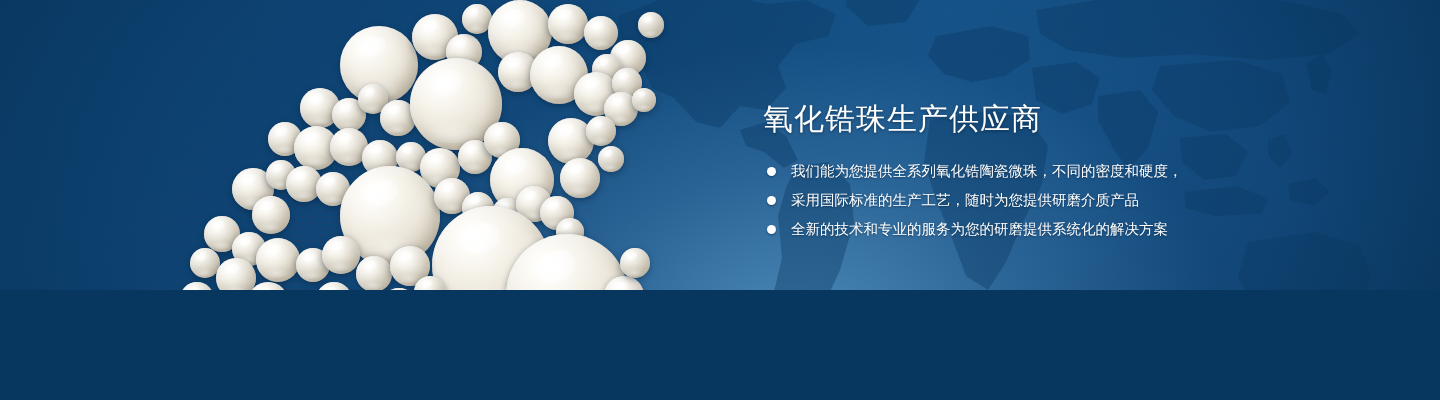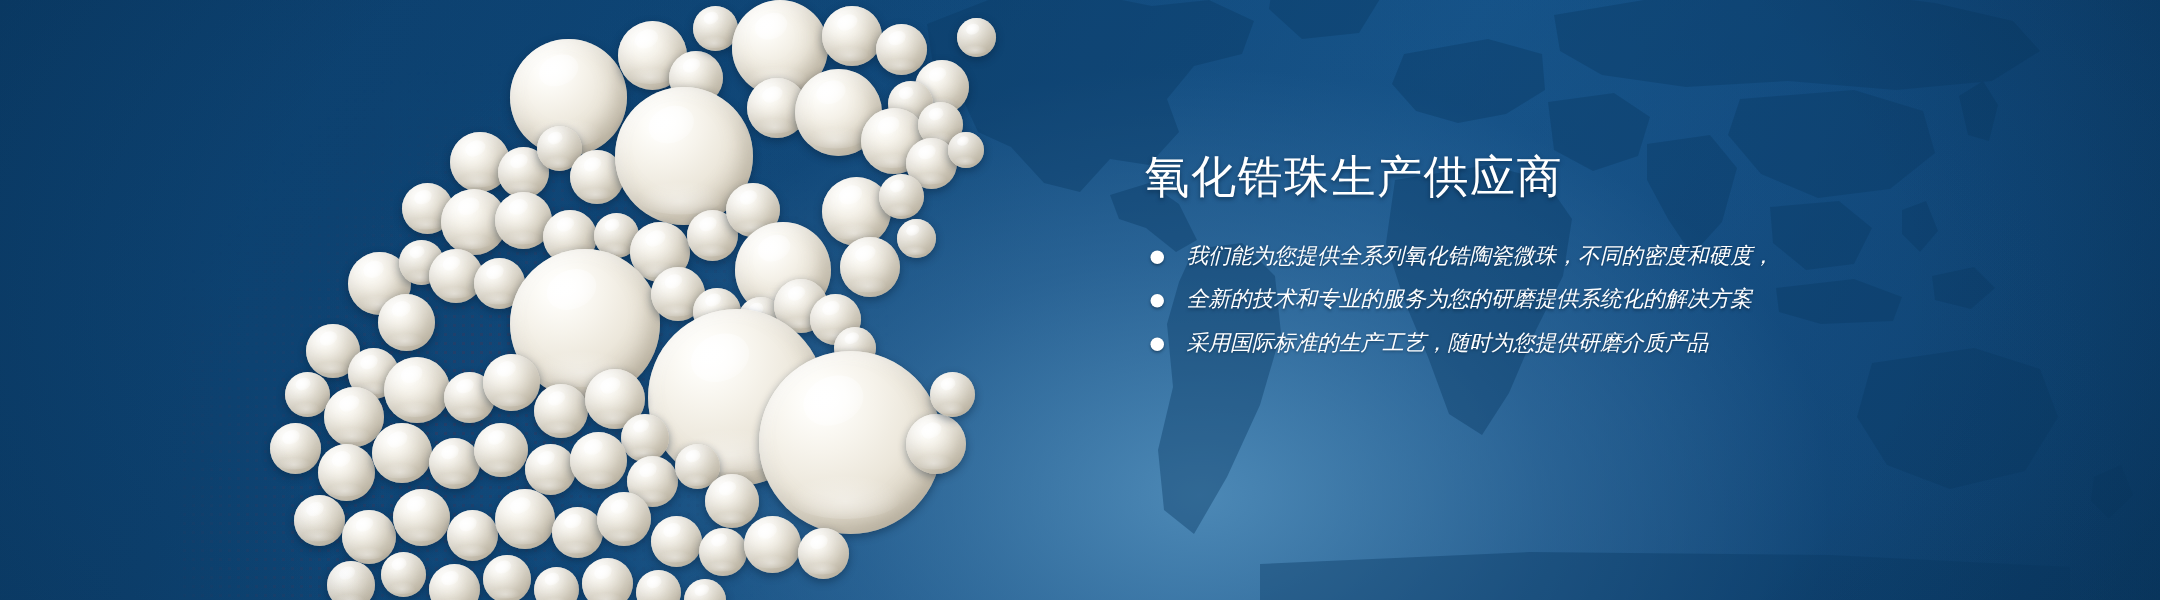--- a/index.html
+++ b/index.html
@@ -9,21 +9,21 @@
     background: #07365f;
   }
   body {
     font-family: "Liberation Sans", "DejaVu Sans", sans-serif;
   }
 
   
   .banner {
     position: relative;
     width: 1440px;
-    height: 400px;
+    height: 290px;
     overflow: hidden;
     background: #0a4272;
   }
 
   
   .bg-base {
     position: absolute;
     inset: 0;
     background:
       radial-gradient(ellipse 620px 420px at 800px 330px,
@@ -174,21 +174,21 @@
   .bullet-dot {
     position: absolute;
     left: 4px;
     top: 7px;
     width: 9px;
     height: 9px;
     border-radius: 50%;
     background: #ffffff;
     box-shadow: 0 1px 2px rgba(3,26,48,0.5);
   }
-  .bullet-text { display: block; font-style: italic; }
+  .bullet-text { display: block; }
   .bullet-text-line2 { display: block; }
 </style>
 </head>
 <body>
 
 <div class="banner">
 
   <div class="bg-base"></div>
 
   <div class="world-map">
@@ -340,22 +340,22 @@
 
   <div class="copy">
     <h1 class="headline">氧化锆珠生产供应商</h1>
     <ul class="bullets">
       <li class="bullet">
         <span class="bullet-dot"></span>
         <span class="bullet-text">我们能为您提供全系列氧化锆陶瓷微珠，不同的密度和硬度，</span>
       </li>
       <li class="bullet">
         <span class="bullet-dot"></span>
-        <span class="bullet-text">全新的技术和专业的服务为您的研磨提供系统化的解决方案</span>
+        <span class="bullet-text">采用国际标准的生产工艺，随时为您提供研磨介质产品</span>
       </li>
       <li class="bullet">
         <span class="bullet-dot"></span>
-        <span class="bullet-text">采用国际标准的生产工艺，随时为您提供研磨介质产品</span>
+        <span class="bullet-text">全新的技术和专业的服务为您的研磨提供系统化的解决方案</span>
       </li>
     </ul>
   </div>
 
 </div>
 
 </body></html>

